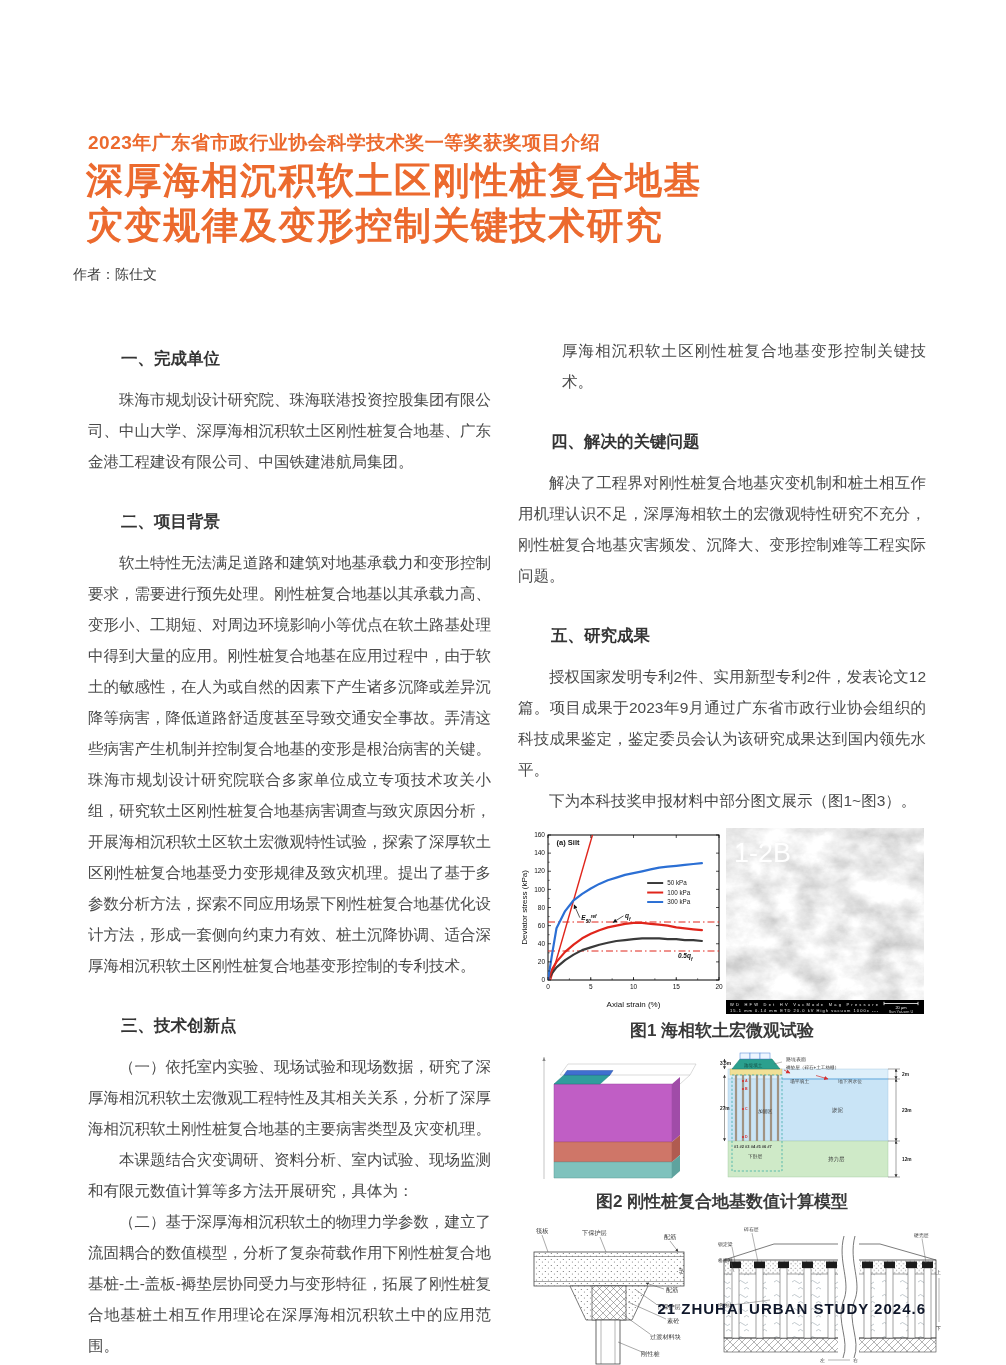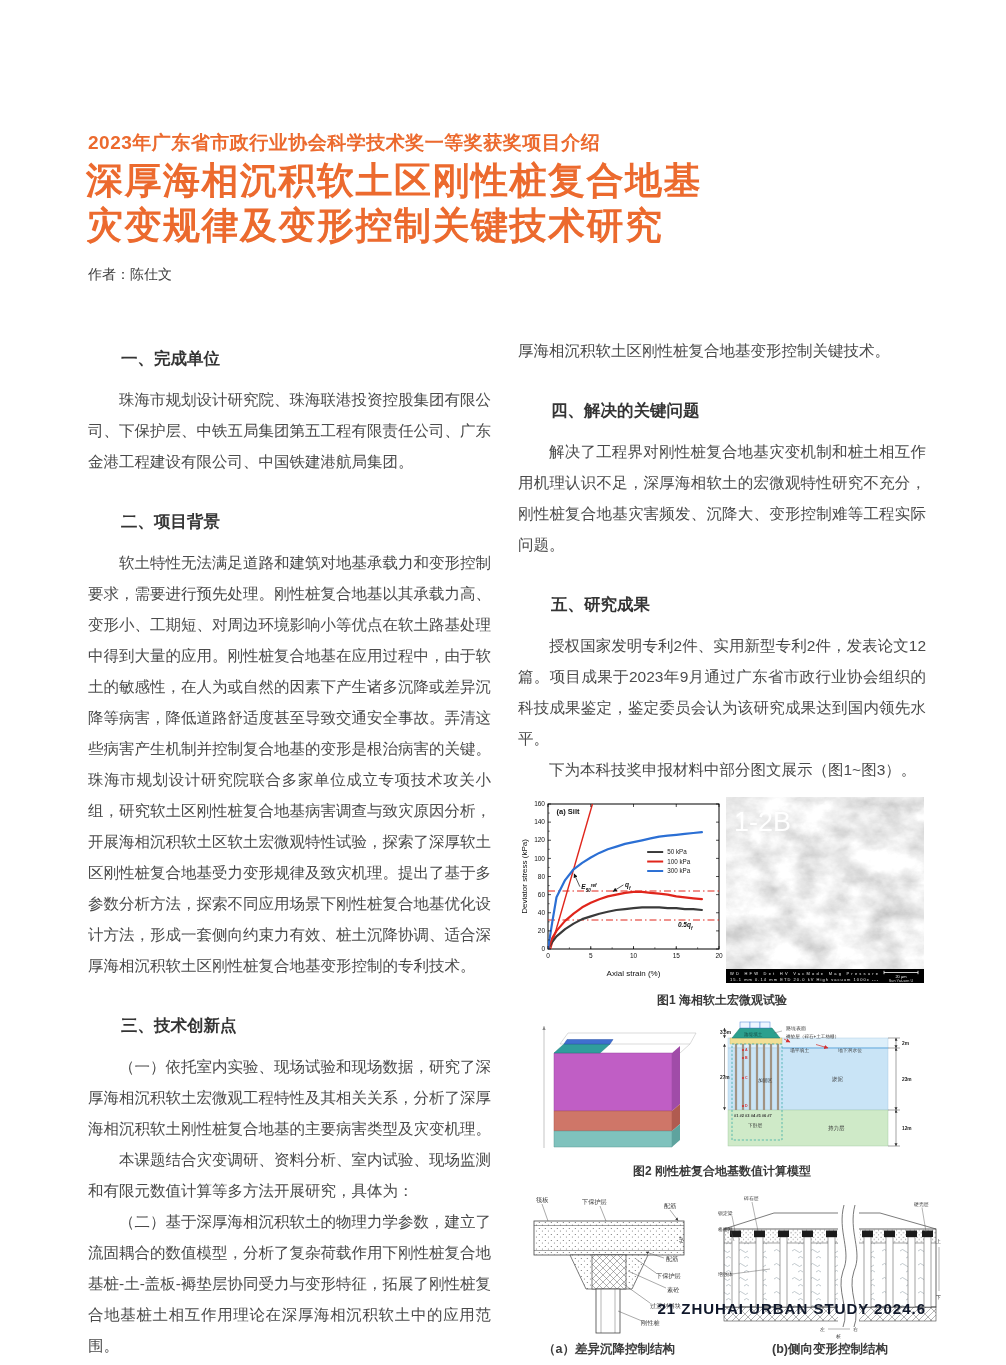--- a/index.html
+++ b/index.html
@@ -1,32 +1,32 @@
 <!DOCTYPE html>
 <html><head>
 <meta charset="utf-8">
 <style>
   html,body{margin:0;padding:0;background:#ffffff;}
   .page{position:relative;width:1006px;height:1365px;background:#fff;overflow:hidden;
         font-family:"Liberation Sans",sans-serif;color:#474747;}
   .kicker{position:absolute;left:88px;top:130px;font-size:19px;font-weight:700;color:#EC6A2E;letter-spacing:.5px;white-space:nowrap;}
   .title{position:absolute;left:86px;top:158px;color:#EC6A2E;font-weight:900;font-size:37px;line-height:45px;letter-spacing:1.5px;white-space:nowrap;}
-  .author{position:absolute;left:88px;top:266px;font-size:14px;color:#3c3c3c;}
+  .author{position:absolute;left:73px;top:266px;font-size:14px;color:#3c3c3c;}
   .col{position:absolute;top:335px;font-size:15.5px;line-height:31px;text-align:justify;color:#4a4a4a;}
   .col-left{left:88px;width:403px;}
   .col-right{left:518px;width:408px;}
   .col h3{font-size:16.5px;color:#343434;font-weight:700;text-indent:2em;margin:29px 0 10px 0;line-height:31px;}
   .col h3:first-child{margin-top:8px;}
   .col p{margin:0;text-indent:2em;}
-  .col p.noindent{text-indent:0;}
+  .col p.noindent{text-indent:0;margin-left:44px;}
   .figrow{display:flex;align-items:flex-start;}
   .fig1row{margin-top:12px;}
   .fig2row{margin-left:12px;gap:20px;margin-top:4px;}
   .fig3row{margin-left:8px;gap:26px;margin-top:4px;}
-  .figcap{text-align:center;font-weight:700;color:#3a3a3a;font-size:12px;line-height:20px;margin:7px 0 10px 0;text-indent:0;}
+  .figcap{text-align:center;font-weight:700;color:#3a3a3a;font-size:17px;line-height:20px;margin:7px 0 10px 0;text-indent:0;}
   .subcap{text-align:center;font-weight:700;color:#3a3a3a;font-size:12.5px;line-height:16px;margin-top:2px;text-indent:0;}
   .fig3col{display:flex;flex-direction:column;}
   .footer{position:absolute;right:80px;top:1300px;font-size:15px;font-weight:600;color:#0f172a;letter-spacing:1px;}
   svg text{font-family:"Liberation Sans",sans-serif;}
 </style>
 </head>
 <body>
 
 <svg width="0" height="0" style="position:absolute">
   <defs>
@@ -66,21 +66,21 @@
 
   <div class="kicker">2023年广东省市政行业协会科学技术奖一等奖获奖项目介绍</div>
   <div class="title">
     <div>深厚海相沉积软土区刚性桩复合地基</div>
     <div>灾变规律及变形控制关键技术研究</div>
   </div>
   <div class="author">作者：陈仕文</div>
 
   <div class="col col-left">
     <h3>一、完成单位</h3>
-    <p>珠海市规划设计研究院、珠海联港投资控股集团有限公司、下保护层、中铁五局集团第五工程有限责任公司、广东金港工程建设有限公司、中国铁建港航局集团。</p>
+    <p>珠海市规划设计研究院、珠海联港投资控股集团有限公司、中山大学、深厚海相沉积软土区刚性桩复合地基、广东金港工程建设有限公司、中国铁建港航局集团。</p>
     <h3>二、项目背景</h3>
     <p>软土特性无法满足道路和建筑对地基承载力和变形控制要求，需要进行预先处理。刚性桩复合地基以其承载力高、变形小、工期短、对周边环境影响小等优点在软土路基处理中得到大量的应用。刚性桩复合地基在应用过程中，由于软土的敏感性，在人为或自然的因素下产生诸多沉降或差异沉降等病害，降低道路舒适度甚至导致交通安全事故。弄清这些病害产生机制并控制复合地基的变形是根治病害的关键。珠海市规划设计研究院联合多家单位成立专项技术攻关小组，研究软土区刚性桩复合地基病害调查与致灾原因分析，开展海相沉积软土区软土宏微观特性试验，探索了深厚软土区刚性桩复合地基受力变形规律及致灾机理。提出了基于多参数分析方法，探索不同应用场景下刚性桩复合地基优化设计方法，形成一套侧向约束力有效、桩土沉降协调、适合深厚海相沉积软土区刚性桩复合地基变形控制的专利技术。</p>
     <h3>三、技术创新点</h3>
     <p>（一）依托室内实验、现场试验和现场数据，研究了深厚海相沉积软土宏微观工程特性及其相关关系，分析了深厚海相沉积软土刚性桩复合地基的主要病害类型及灾变机理。</p>
     <p>本课题结合灾变调研、资料分析、室内试验、现场监测和有限元数值计算等多方法开展研究，具体为：</p>
     <p>（二）基于深厚海相沉积软土的物理力学参数，建立了流固耦合的数值模型，分析了复杂荷载作用下刚性桩复合地基桩-土-盖板-褥垫层协同受力与变形特征，拓展了刚性桩复合地基桩土相互作用理论在深厚海相沉积软土中的应用范围。</p>
     <p>（三）基于多参数分析方法，提出不同应用场景下刚性桩复合地基优化设计方法，形成了侧向约束力有效、桩土沉降协调、适合深</p>
   </div>
 
   <div class="col col-right">

